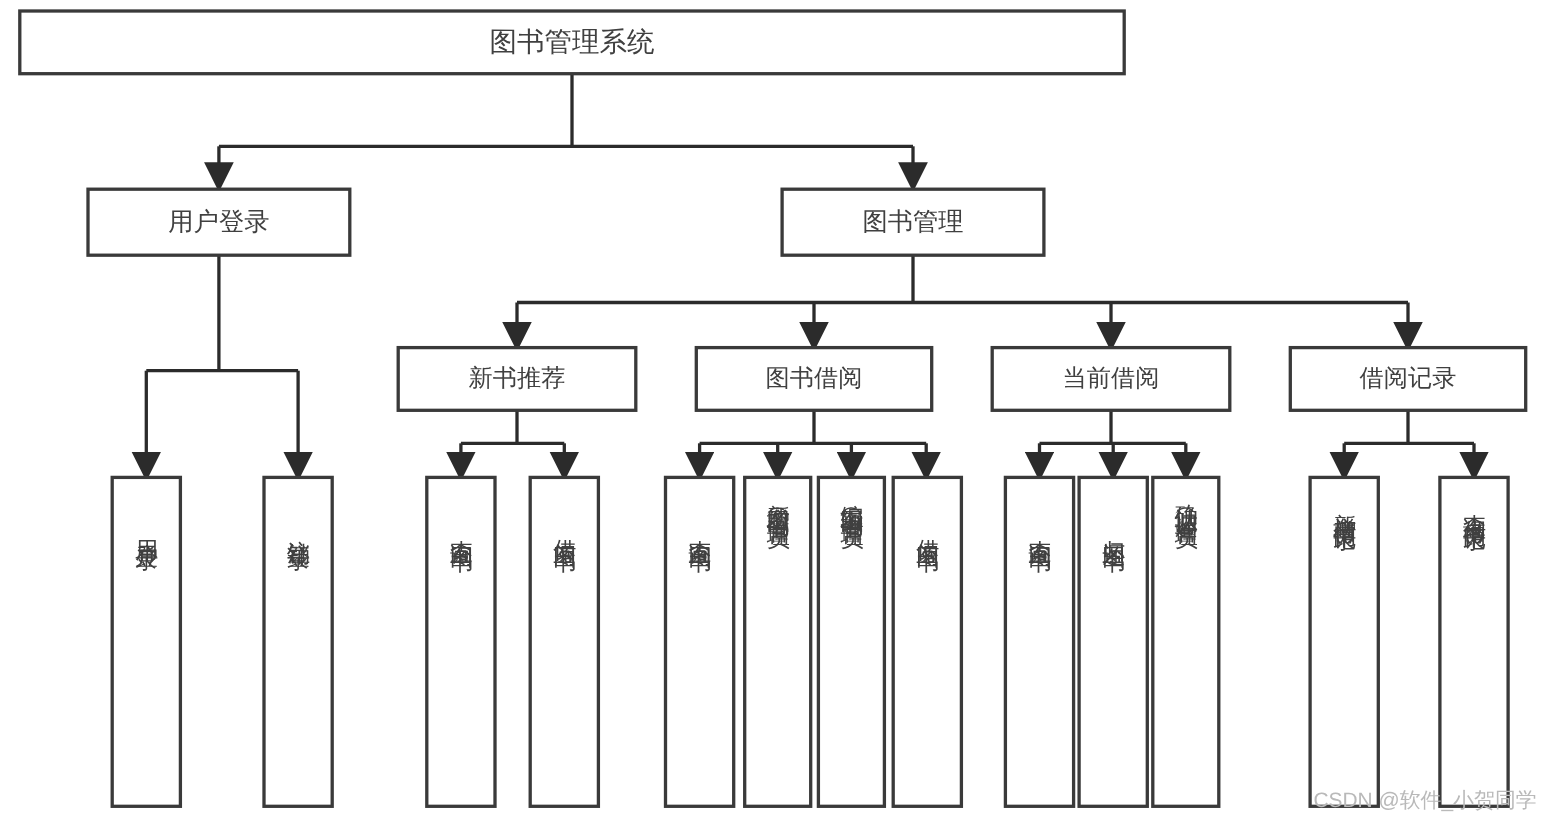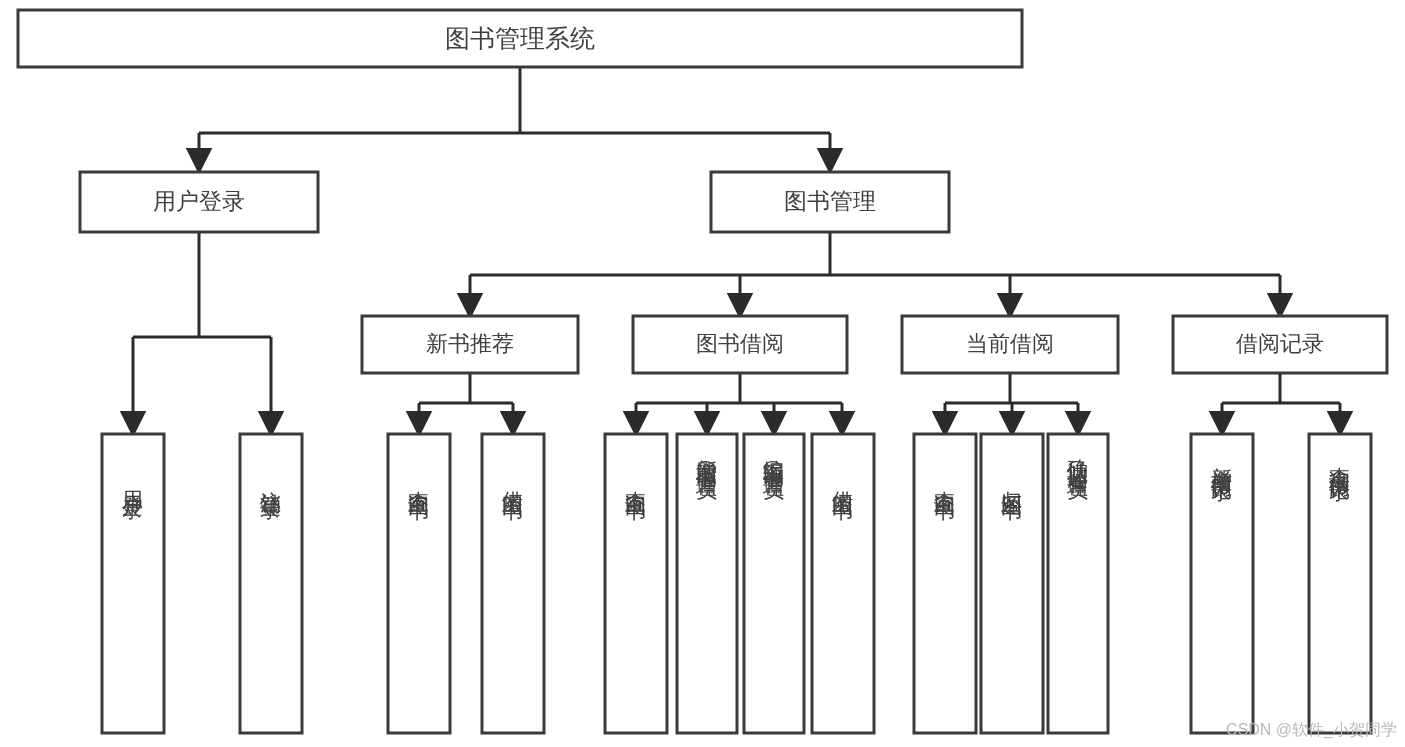--- a/index.html
+++ b/index.html
@@ -17,21 +17,21 @@
     text-anchor:middle;
     dominant-baseline:middle;
   }
   .lvl0-label{font-size:25px;}
   .lvl1-label{font-size:23px;}
   .lvl2-label{font-size:22px;}
   .connector{stroke:#2b2b2b;stroke-width:3;fill:none;}
   .arrowhead{fill:#2b2b2b;}
   .watermark{
     position:absolute;right:8px;bottom:6px;
-    color:#b9b9b9;font-size:16px;
+    color:#b9b9b9;font-size:19px;
     font-family:"Liberation Sans","DejaVu Sans",sans-serif;
     white-space:nowrap;pointer-events:none;
   }
   .leaf-fo-inner{
     width:100%;height:100%;
     display:flex;align-items:flex-start;justify-content:center;
     padding-top:4px;box-sizing:border-box;
   }
   .leaf-fo-inner span{
     writing-mode:vertical-rl;

